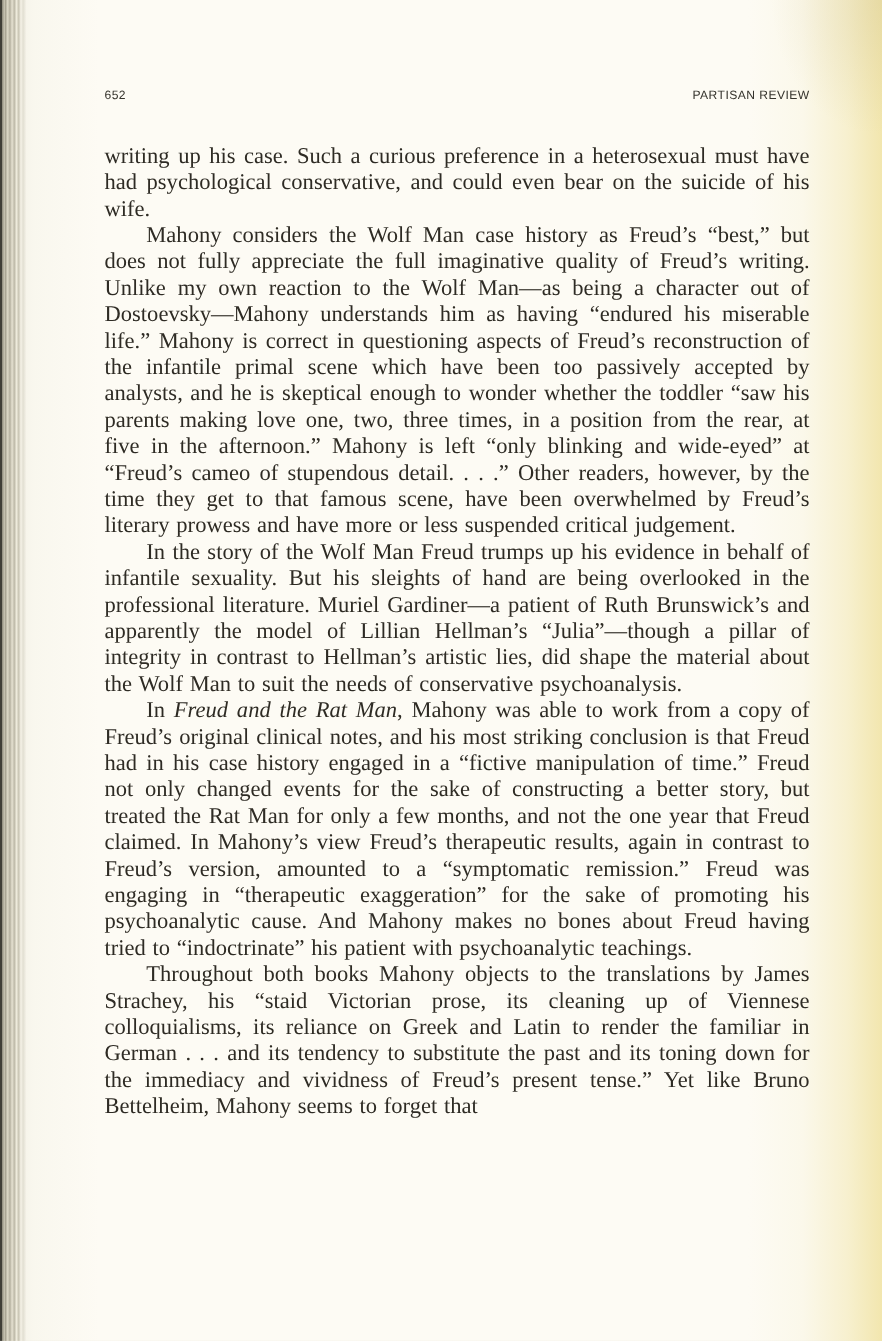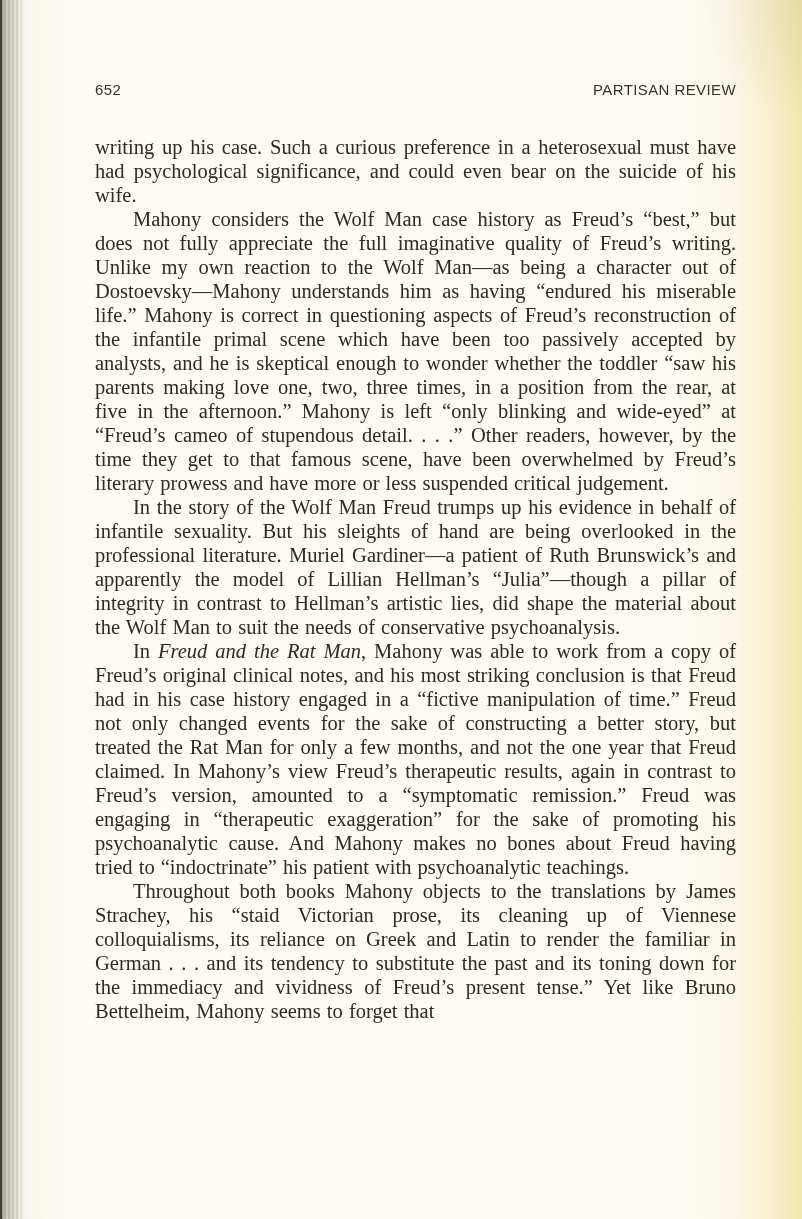--- a/index.html
+++ b/index.html
@@ -22,21 +22,21 @@
   }
   .corner-shade {
     position:absolute; right:0; top:0; width:140px; height:170px;
     background: radial-gradient(140px 170px at 100% 0%,
       rgba(205,190,135,0.30), rgba(205,190,135,0) 72%);
   }
   .content { position:absolute; left:95px; top:81px; width:641px; }
   .running-head {
     display:flex; justify-content:space-between; align-items:baseline;
     font-family:"Liberation Sans", sans-serif;
-    font-size:15px; letter-spacing:0.4px; color:#35332c;
+    font-size:11px; letter-spacing:0.4px; color:#35332c;
   }
   .body-text {
     margin-top:37px;
     font-family:"Liberation Serif", serif;
     font-size:20.5px; line-height:24px;
     text-align:justify; color: var(--ink, #2e2b24);
     word-spacing:1px;
   }
   .body-text p { margin:0; text-indent:38px; }
   .body-text p.noindent { text-indent:0; }
@@ -47,20 +47,20 @@
 
 <div class="scan">
   <div class="corner-shade"></div>
   <div class="edge-left"></div>
   <div class="content">
     <div class="running-head">
       <span>652</span>
       <span>PARTISAN REVIEW</span>
     </div>
     <div class="body-text" id="body-text">
-        <p class="noindent"><span>writing up his case. Such a curious preference in a heterosexual must have had psychological significance, and could even bear on the suicide of his wife.</span></p>
+        <p class="noindent"><span>writing up his case. Such a curious preference in a heterosexual must have had psychological conservative, and could even bear on the suicide of his wife.</span></p>
         <p><span>Mahony considers the Wolf Man case history as Freud’s “best,” but does not fully appreciate the full imaginative quality of Freud’s writing. Unlike my own reaction to the Wolf Man—as being a character out of Dostoevsky—Mahony understands him as having “endured his miserable life.” Mahony is correct in questioning aspects of Freud’s reconstruction of the infantile primal scene which have been too passively accepted by analysts, and he is skeptical enough to wonder whether the toddler “saw his parents making love one, two, three times, in a position from the rear, at five in the afternoon.” Mahony is left “only blinking and wide-eyed” at “Freud’s cameo of stupendous detail. . . .” Other readers, however, by the time they get to that famous scene, have been overwhelmed by Freud’s literary prowess and have more or less suspended critical judgement.</span></p>
         <p><span>In the story of the Wolf Man Freud trumps up his evidence in behalf of infantile sexuality. But his sleights of hand are being overlooked in the professional literature. Muriel Gardiner—a patient of Ruth Brunswick’s and apparently the model of Lillian Hellman’s “Julia”—though a pillar of integrity in contrast to Hellman’s artistic lies, did shape the material about the Wolf Man to suit the needs of conservative psychoanalysis.</span></p>
         <p><span>In </span><i>Freud and the Rat Man</i><span>, Mahony was able to work from a copy of Freud’s original clinical notes, and his most striking conclusion is that Freud had in his case history engaged in a “fictive manipulation of time.” Freud not only changed events for the sake of constructing a better story, but treated the Rat Man for only a few months, and not the one year that Freud claimed. In Mahony’s view Freud’s therapeutic results, again in contrast to Freud’s version, amounted to a “symptomatic remission.” Freud was engaging in “therapeutic exaggeration” for the sake of promoting his psychoanalytic cause. And Mahony makes no bones about Freud having tried to “indoctrinate” his patient with psychoanalytic teachings.</span></p>
         <p><span>Throughout both books Mahony objects to the translations by James Strachey, his “staid Victorian prose, its cleaning up of Viennese colloquialisms, its reliance on Greek and Latin to render the familiar in German . . . and its tendency to substitute the past and its toning down for the immediacy and vividness of Freud’s present tense.” Yet like Bruno Bettelheim, Mahony seems to forget that</span></p>
       </div>
   </div>
 </div>
 
 </body></html>

